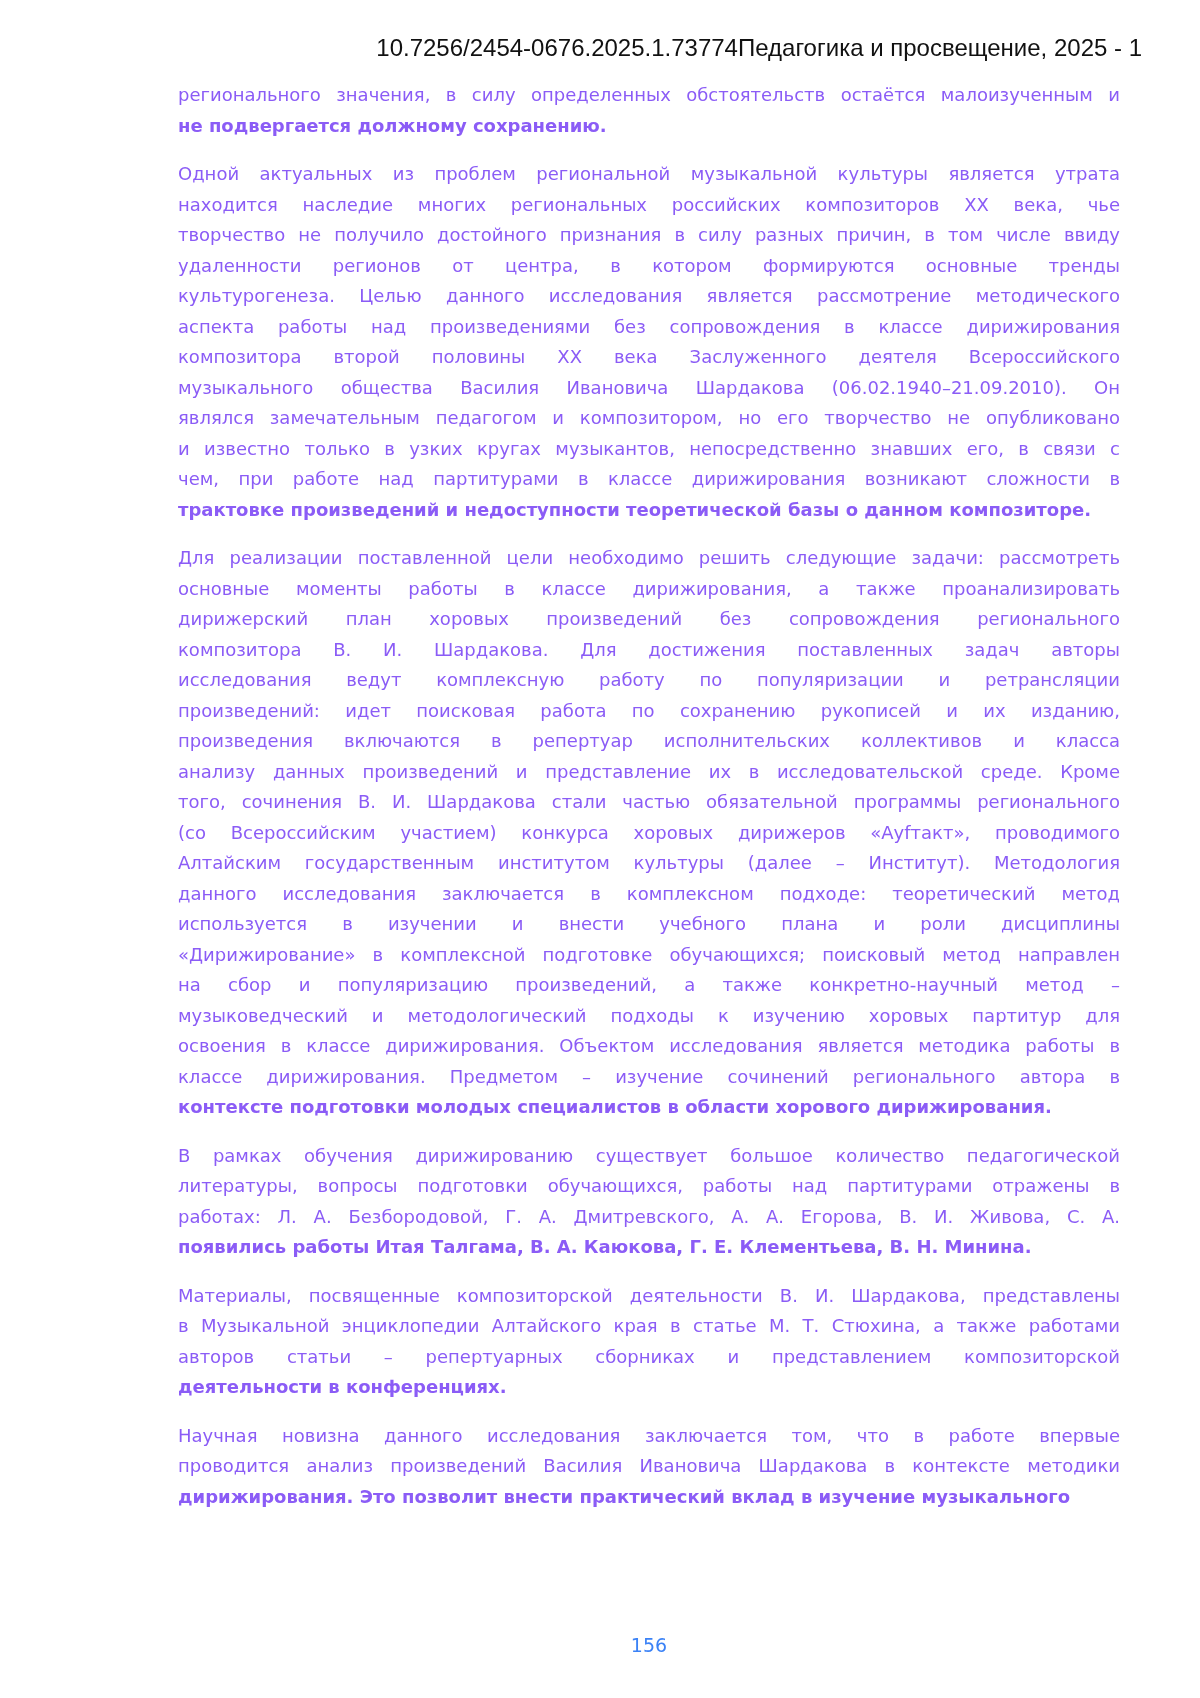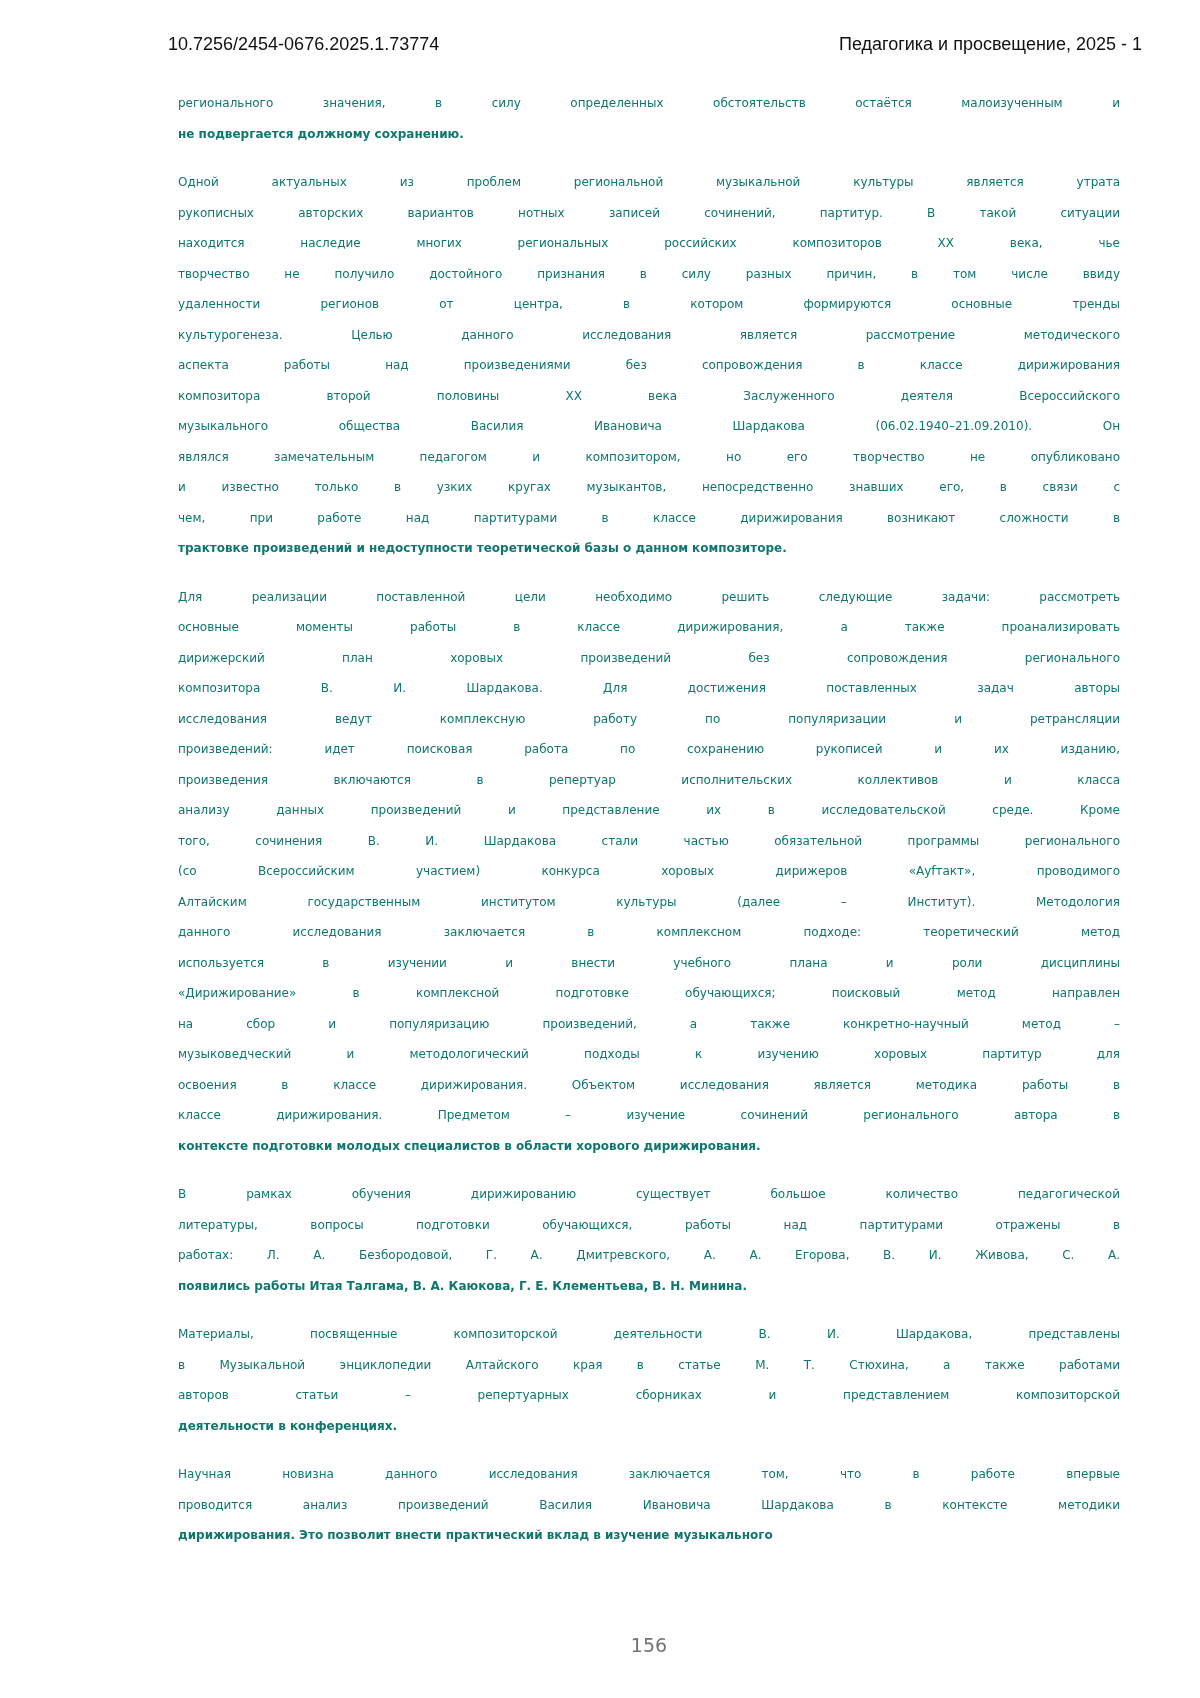--- a/index.html
+++ b/index.html
@@ -11,74 +11,72 @@
     color: #141414;
     font-family: "DejaVu Sans", sans-serif;
     overflow: hidden;
   }
   .running-header {
     position: absolute;
     top: 34px;
     left: 168px;
     right: 58px;
     display: flex;
-    justify-content: space-between;
+    justify-content: flex-end;
     align-items: baseline;
     font-family: "Liberation Sans", sans-serif;
-    font-size: 18px;
+    font-size: 24px;
     color: #111111;
     white-space: nowrap;
-    gap: 22px;
   }
   .content {
     position: absolute;
-    top: 88px;
+    top: 80px;
     left: 178px;
     width: 942px;
-    font-size: 12px;
+    font-size: 18px;
     line-height: 30.5px;
-    color: #0f766e;
+    color: #8b5cf6;
   }
   .paragraph { margin: 0 0 18px 0; }
   .paragraph:last-child { margin-bottom: 0; }
   .line {
     text-align: justify;
     text-align-last: justify;
     white-space: normal;
   }
   .line.last { text-align-last: left; font-weight: bold; }
   .page-footer {
     position: absolute;
     top: 1634px;
     left: 178px;
     width: 942px;
     text-align: center;
     font-size: 19px;
-    color: #737373;
+    color: #3b82f6;
   }
 </style>
 </head>
 <body>
 
 <div class="page">
 
   <div class="running-header">
     <span>10.7256/2454-0676.2025.1.73774</span>
     <span>Педагогика и просвещение, 2025 - 1</span>
   </div>
 
   <div class="content">
 
   <div class="paragraph">
         <div class="line">регионального значения, в силу определенных обстоятельств остаётся малоизученным и</div>
         <div class="line last">не подвергается должному сохранению.</div>
       </div>
       <div class="paragraph">
         <div class="line">Одной актуальных из проблем региональной музыкальной культуры является утрата</div>
-        <div class="line">рукописных авторских вариантов нотных записей сочинений, партитур. В такой ситуации</div>
         <div class="line">находится наследие многих региональных российских композиторов XX века, чье</div>
         <div class="line">творчество не получило достойного признания в силу разных причин, в том числе ввиду</div>
         <div class="line">удаленности регионов от центра, в котором формируются основные тренды</div>
         <div class="line">культурогенеза. Целью данного исследования является рассмотрение методического</div>
         <div class="line">аспекта работы над произведениями без сопровождения в классе дирижирования</div>
         <div class="line">композитора второй половины XX века Заслуженного деятеля Всероссийского</div>
         <div class="line">музыкального общества Василия Ивановича Шардакова (06.02.1940–21.09.2010). Он</div>
         <div class="line">являлся замечательным педагогом и композитором, но его творчество не опубликовано</div>
         <div class="line">и известно только в узких кругах музыкантов, непосредственно знавших его, в связи с</div>
         <div class="line">чем, при работе над партитурами в классе дирижирования возникают сложности в</div>

